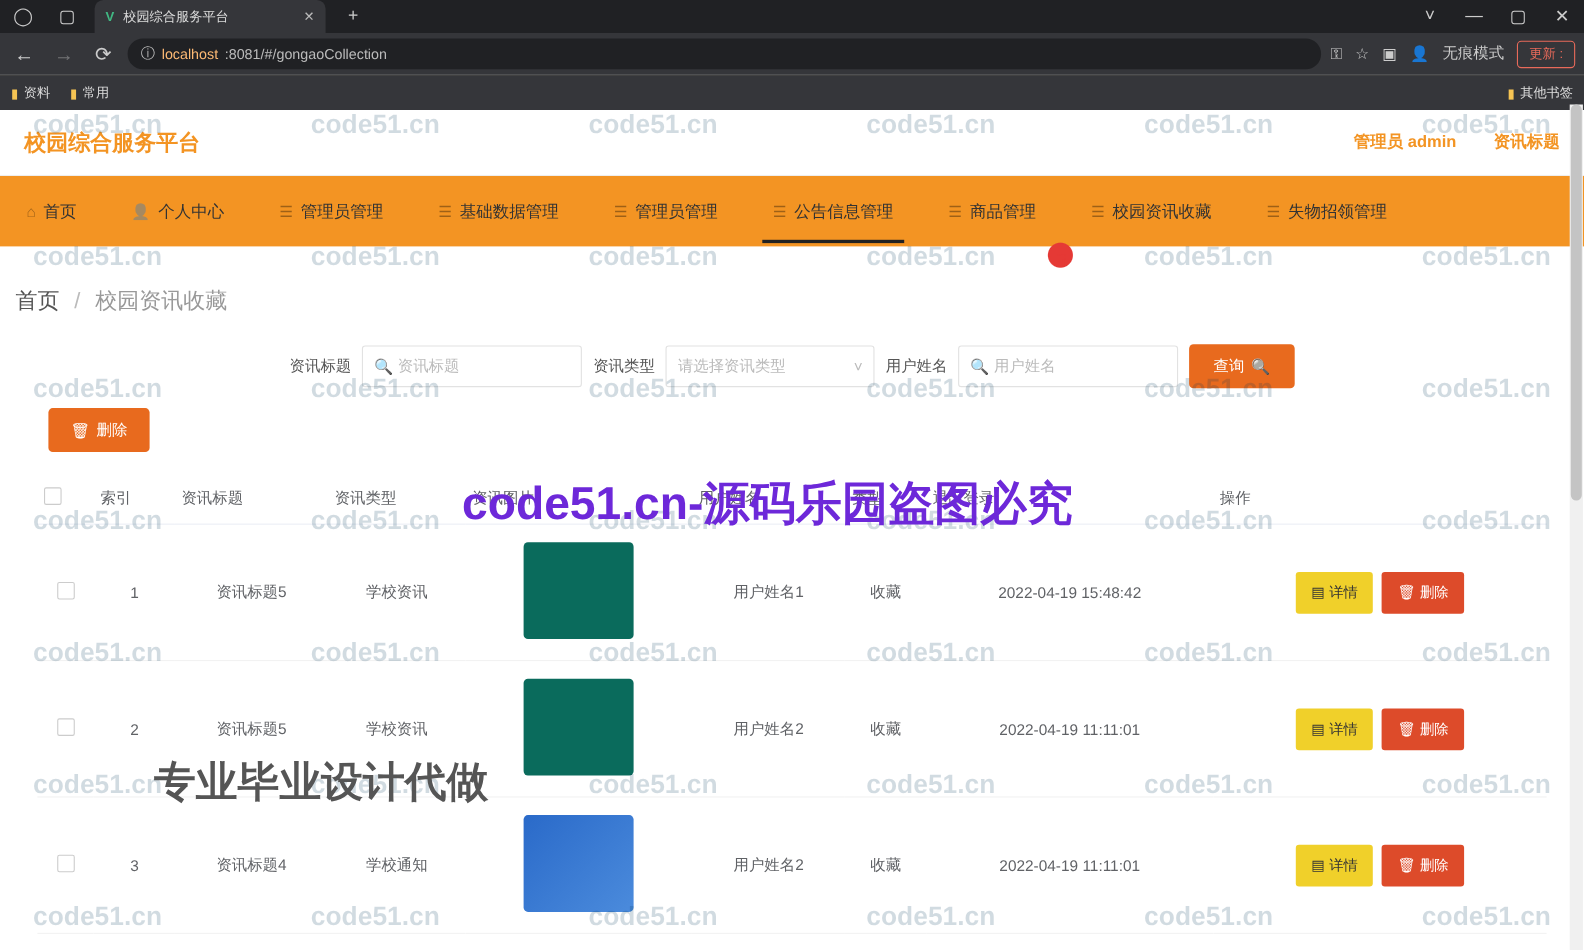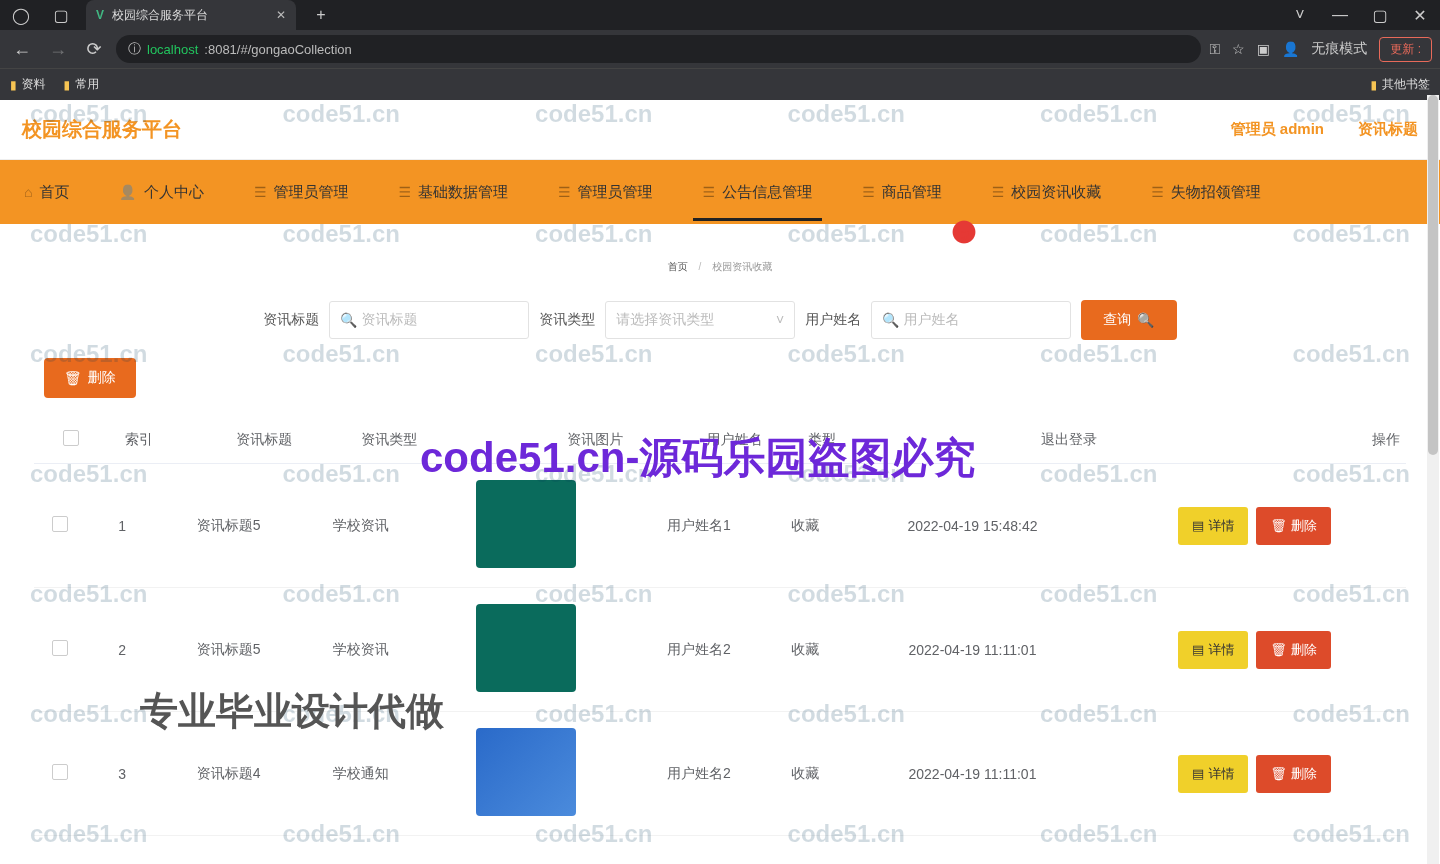--- a/index.html
+++ b/index.html
@@ -12,21 +12,21 @@
 .tab { background:#35363a; color:#ddd; height:30px; border-radius:8px 8px 0 0; display:flex; align-items:center; padding:0 10px; gap:8px; min-width:210px; font-size:12px; }
 .tab .vue-icon { color:#41b883; font-weight:bold; }
 .tab .close-x { margin-left:auto; color:#bbb; }
 .newtab-plus { color:#ccc; width:30px; text-align:center; font-size:16px; }
 .win-controls { margin-left:auto; display:flex; }
 .win-controls .tb-btn { width:40px; }
 
 .addrbar { background:#35363a; height:38px; display:flex; align-items:center; padding:0 8px; gap:8px; }
 .addrbar .nav-btn { color:#ccc; width:28px; text-align:center; font-size:18px; }
 .addrbar .url-box { flex:1; background:#202124; border-radius:20px; height:28px; display:flex; align-items:center; padding:0 12px; color:#bbb; font-size:13px; gap:6px; }
-.addrbar .url-box .host { color:#22c55e; }
+.addrbar .url-box .host { color:#fdba74; }
 .addrbar .right-icons { display:flex; align-items:center; gap:12px; color:#ccc; font-size:14px; }
 .update-btn { border:1px solid #e86a5a; color:#e86a5a; border-radius:4px; padding:3px 10px; font-size:12px; }
 
 .bookmarkbar { background:#35363a; height:32px; display:flex; align-items:center; padding:0 10px; gap:18px; font-size:12px; color:#ddd; border-top:1px solid #444; }
 .bookmarkbar .bm-item { display:flex; align-items:center; gap:5px; }
 .bm-folder { color:#f6c453; }
 .bookmarkbar .right { margin-left:auto; }
 
 
 .page-header { height:60px; display:flex; align-items:center; padding:0 22px; border-bottom:1px solid #eee; }
@@ -39,36 +39,36 @@
 .main-nav .nav-item { display:flex; align-items:center; gap:7px; color:#333; font-size:15px; padding:18px 10px; cursor:pointer; white-space:nowrap; }
 .main-nav .nav-item .ico { color:rgba(0,0,0,0.35); font-size:14px; }
 .main-nav .nav-item.active { position:relative; }
 .main-nav .nav-item.active::after { content:""; position:absolute; left:0; right:0; bottom:-1px; height:3px; background:#222; }
 
 .cursor-dot { position:absolute; width:28px; height:28px; background:radial-gradient(circle,#e53935 55%,transparent 60%); border-radius:50%; left:950px; top:218px; pointer-events:none; }
 .cursor-hand { position:absolute; left:960px; top:228px; color:#e53935; font-size:16px; pointer-events:none; }
 
 
 .content { background:#fff; margin:18px 14px; padding:10px 0 20px; }
-.breadcrumb { text-align:center; font-size:10px; color:#555; padding:8px 0 16px; }
+.breadcrumb { text-align:left; font-size:20px; color:#555; padding:8px 0 16px; }
 .breadcrumb .sep { color:#bbb; margin:0 8px; }
 .breadcrumb .current { color:#999; }
 
 .search-row { display:flex; align-items:center; gap:10px; padding:10px 30px 18px; justify-content:center; flex-wrap:wrap; }
 .search-row label { font-size:14px; color:#555; }
 .input-box { border:1px solid #e2e2e2; border-radius:3px; height:38px; display:flex; align-items:center; padding:0 10px; color:#bbb; font-size:14px; min-width:200px; background:#fff; }
 .input-box.select { min-width:190px; justify-content:space-between; }
 .input-box.user { min-width:200px; }
 .query-btn { background:#e86a1e; color:#fff; border:none; height:40px; padding:0 22px; border-radius:4px; font-size:14px; display:flex; align-items:center; gap:6px; cursor:pointer; }
 
 .delete-batch { background:#e86a1e; color:#fff; border:none; height:40px; padding:0 20px; border-radius:4px; font-size:14px; display:flex; align-items:center; gap:6px; margin:0 0 18px 30px; cursor:pointer; }
 
 
 .data-table { width:calc(100% - 40px); margin:0 20px; border-collapse:collapse; }
-.data-table th { background:#fff; color:#606266; font-weight:500; font-size:14px; padding:14px 6px; text-align:right; border-bottom:1px solid #ebeef5; }
+.data-table th { background:#fff; color:#606266; font-weight:500; font-size:14px; padding:14px 6px; text-align:left; border-bottom:1px solid #ebeef5; }
 .data-table td { padding:16px 6px; text-align:center; font-size:14px; color:#606266; border-bottom:1px solid #f2f2f2; vertical-align:middle; }
 .chk { width:16px; height:16px; border:1px solid #ccc; border-radius:2px; display:inline-block; }
 .img-thumb { width:100px; height:88px; border-radius:4px; display:inline-block; }
 .thumb-a { background:#0a6b5c; }
 .thumb-b { background:#0a6b5c; }
 .thumb-c { background:linear-gradient(135deg,#2a6ac9,#4b8bdc); }
 .row-actions { display:flex; gap:8px; justify-content:center; }
 .btn-detail { background:#f0d02a; color:#333; border:none; padding:10px 14px; border-radius:3px; font-size:13px; display:flex; align-items:center; gap:4px; cursor:pointer; }
 .btn-del { background:#dd4b2a; color:#fff; border:none; padding:10px 14px; border-radius:3px; font-size:13px; display:flex; align-items:center; gap:4px; cursor:pointer; }
 

